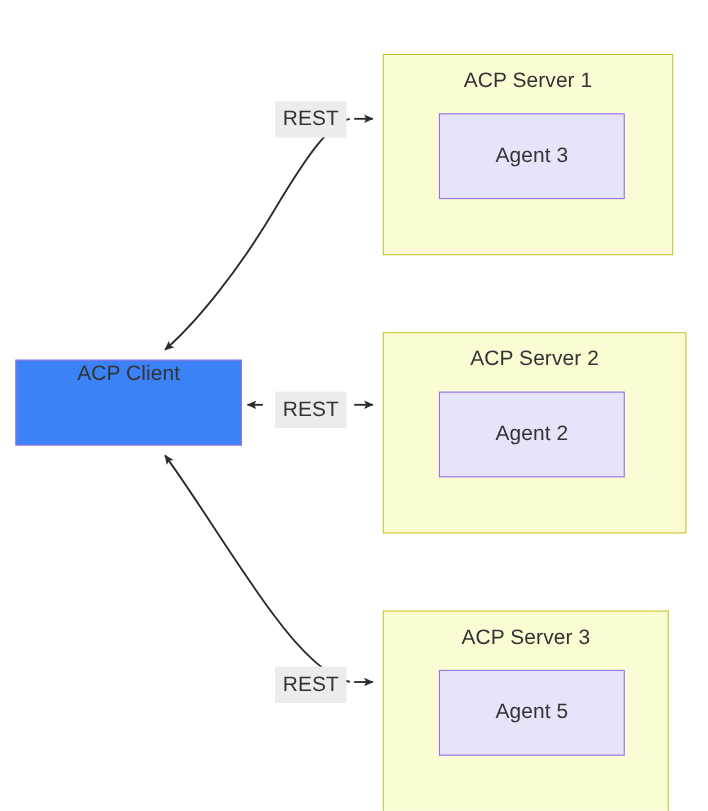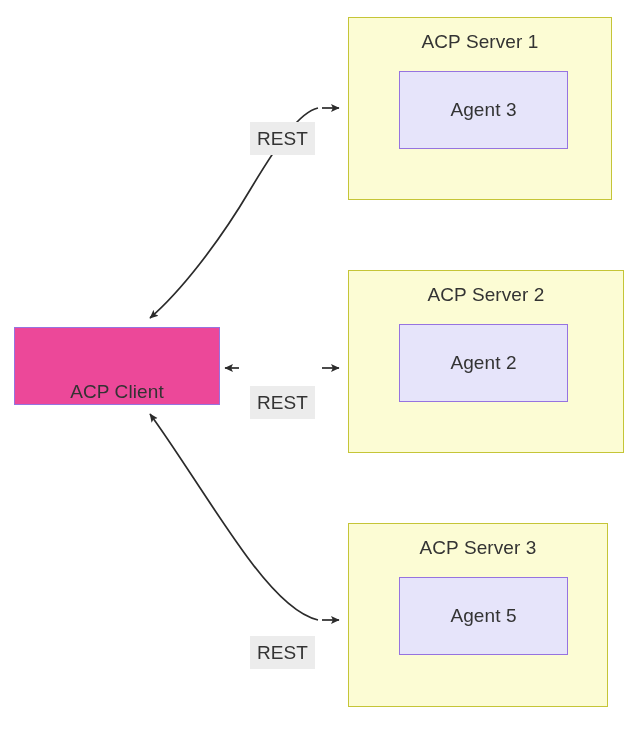--- a/index.html
+++ b/index.html
@@ -32,20 +32,21 @@
     height: 737px;
     pointer-events: none;
   }
 
   
   .server-box {
     position: absolute;
     box-sizing: border-box;
     background: #fcfcd4;
     border: 1.6px solid #c5c537;
+    margin-top: 32px;
   }
   #server-box-1 { left: 348px; top: 17px;  width: 264px; height: 183px; }
   #server-box-2 { left: 348px; top: 270px; width: 276px; height: 183px; }
   #server-box-3 { left: 348px; top: 523px; width: 260px; height: 184px; }
 
   .server-title {
     position: absolute;
     left: 0;
     right: 0;
     top: 12px;
@@ -78,24 +79,24 @@
   }
 
   
   #client-box {
     position: absolute;
     box-sizing: border-box;
     left: 14px;
     top: 327px;
     width: 206px;
     height: 78px;
-    background: #ec4899;
+    background: #3b82f6;
     border: 1.6px solid #9673e0;
     display: flex;
-    align-items: flex-end;
+    align-items: flex-start;
     justify-content: center;
   }
   #client-box .client-label {
     font-size: 19px;
     line-height: 24px;
     color: #333333;
     letter-spacing: 0.1px;
   }
 
   
@@ -103,21 +104,20 @@
     position: absolute;
     background: #ececec;
     color: #333333;
     font-size: 19px;
     line-height: 24px;
     letter-spacing: 0.1px;
     padding: 5px 7px 4px 7px;
     box-sizing: border-box;
     white-space: nowrap;
     text-align: center;
-    margin-top: 30px;
   }
   #edge-label-1 { left: 250px; top: 92px; }
   #edge-label-2 { left: 250px; top: 356px; }
   #edge-label-3 { left: 250px; top: 606px; }
 </style>
 </head>
 <body>
 
 <div id="diagram-canvas">
 

